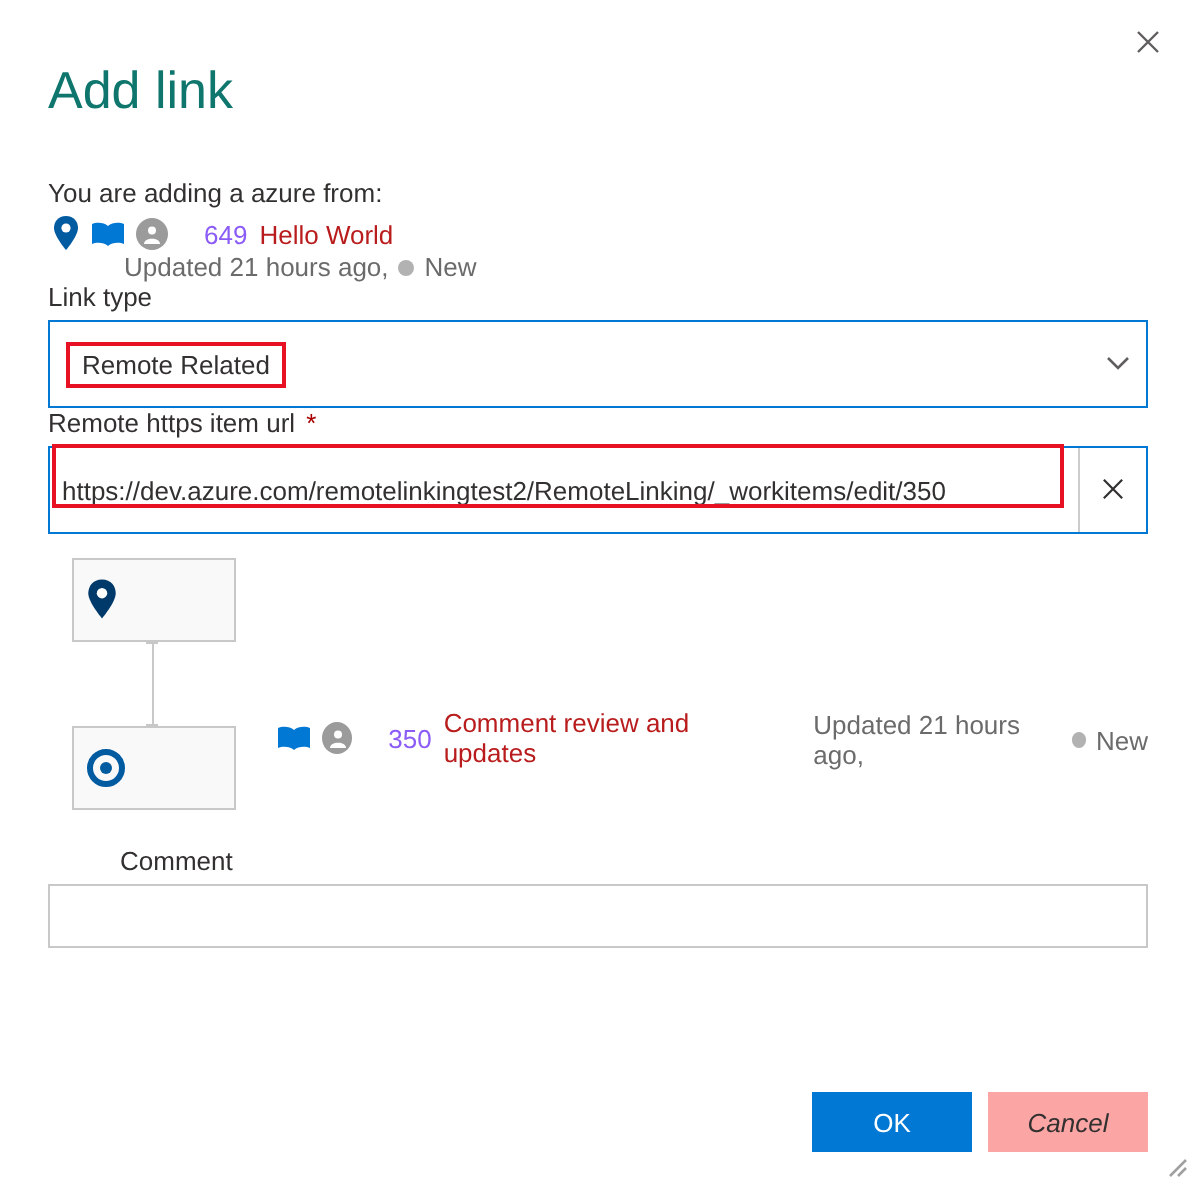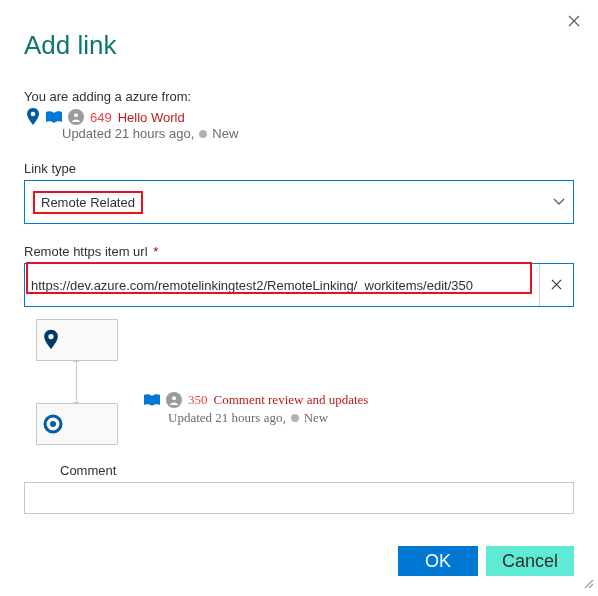--- a/index.html
+++ b/index.html
@@ -25,21 +25,21 @@
       font-size: 26px;
       font-weight: 400;
       color: #0f766e;
       margin-bottom: 28px;
       margin-top: 18px;
     }
     .section-label { font-size: 13px; color: #323130; margin-bottom: 4px; }
     .from-row { display: flex; align-items: center; gap: 6px; margin-left: 2px; }
     .from-meta { margin-left: 38px; font-size: 13px; color: #6b6b6b; display: flex; align-items: center; gap: 5px; }
     .status-dot { width: 8px; height: 8px; border-radius: 50%; background: #b2b2b2; display: inline-block; }
-    .field-label { font-size: 13px; color: #323130; margin-top: 20px; margin-bottom: 4px; }
+    .field-label { font-size: 13px; color: #323130; margin-bottom: 4px; }
     .req { color: #a80000; margin-left: 2px; }
     .select-box {
       border: 1px solid #0078d4;
       height: 44px;
       display: flex; align-items: center; justify-content: space-between;
       padding: 0 8px;
       cursor: pointer;
       position: relative;
     }
     .select-text { font-size: 13px; }
@@ -93,55 +93,55 @@
       content: "";
       position: absolute;
       width: 6px; height: 1px;
       background: #c8c8c8;
       left: -3px;
     }
     .connector::before { top: 0; }
     .connector::after { bottom: 0; }
     .related-info { display: flex; align-items: center; gap: 6px; }
     .related-meta { margin-left: 0; font-size: 13px; color: #6b6b6b; display: flex; align-items: center; gap: 5px; margin-top: 2px; }
-    .related-block { display: flex; flex-direction: column; margin-top: 52px; font-family: Liberation Serif, serif; }
+    .related-block { display: flex; flex-direction: row; margin-top: 52px; }
     .comment-box {
       border: 1px solid #c8c8c8;
       height: 32px; width: 100%;
       padding: 6px; font-size: 13px; font-family: inherit;
       outline: none; resize: none;
     }
     .footer {
       position: absolute;
       bottom: 20px; right: 24px;
       display: flex; gap: 8px;
     }
     .btn {
       min-width: 80px; height: 30px;
-      font-size: 18px; font-family: inherit;
+      font-size: 13px; font-family: inherit;
       border: none; cursor: pointer;
       padding: 0 16px;
     }
     .btn.primary { background: #0078d4; color: #fff; }
-    .btn.secondary { background: #5eead4; color: #323130; }
+    .btn.secondary { background: #fca5a5; color: #323130; font-style: italic; }
     .resize-grip {
       position: absolute;
       bottom: 4px; right: 4px;
       color: #a0a0a0; font-size: 12px;
       transform: rotate(0deg);
       user-select: none;
     }
     .icon { display: inline-flex; align-items: center; justify-content: center; }
     .avatar-icon {
       width: 16px; height: 16px; border-radius: 50%;
       background: #9b9b9b; color: #fff;
       font-size: 9px; display: inline-flex;
       align-items: center; justify-content: center;
     }
-    .wi-id { color: #ef4444; }
+    .wi-id { color: #8b5cf6; margin-left: 12px; }
     .wi-title { color: #b91c1c; }
     .pos-rel { position: relative; }
   </style>
 </head>
 <body>
 
 
 
 <button class="close-btn">
   <span class="icon">

